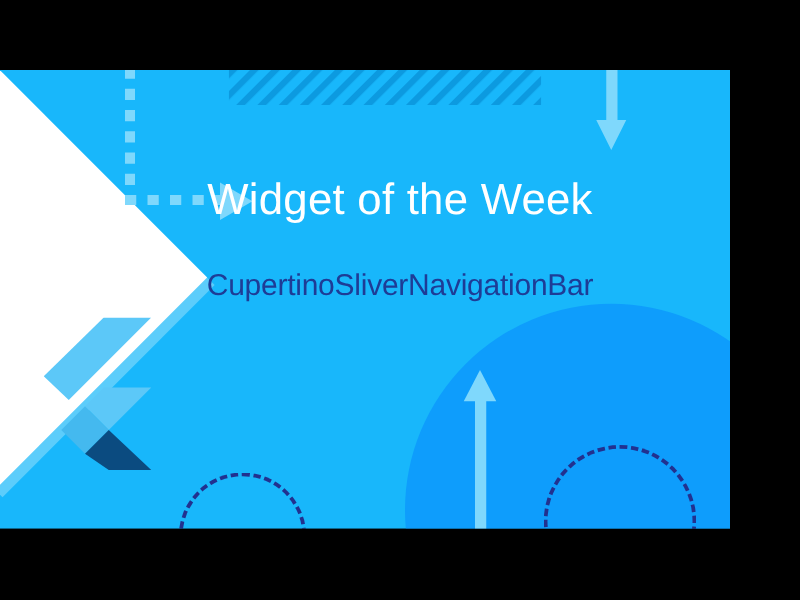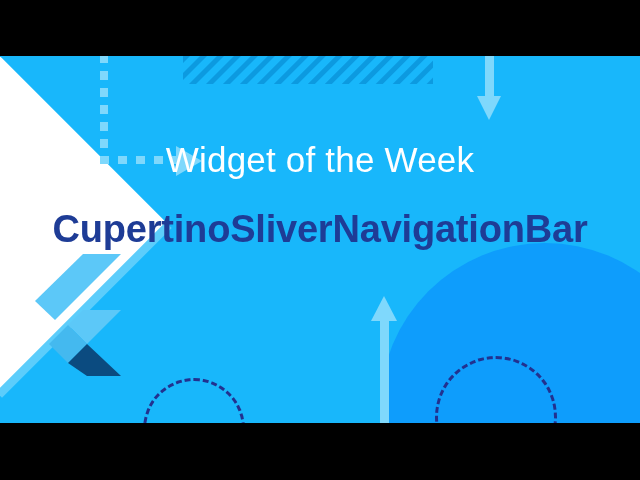--- a/index.html
+++ b/index.html
@@ -30,21 +30,21 @@
     z-index: 60;
   }
   .letterbox.top  { top: 0;    height: 56px; }
   .letterbox.bot  { bottom: 0; height: 57px; }
 
   
   #video {
     position: absolute;
     left: 0;
     top: 56px;
-    width: 640px;
+    width: 584px;
     height: 367px;
     background: #18B7FB;
     overflow: hidden;
   }
 
   .layer { position: absolute; }
 
   
   #big-circle {
     right: -70px;
@@ -183,22 +183,22 @@
     letter-spacing: 0.2px;
     line-height: 44px;
     white-space: nowrap;
   }
   #subtitle {
     position: absolute;
     left: 0;
     top: 154px;
     width: 640px;
     color: #1E3C96;
-    font-size: 38px;
-    font-weight: 700;
+    font-size: 24px;
+    font-weight: 400;
     letter-spacing: -0.2px;
     line-height: 38px;
     white-space: nowrap;
   }
 
   
   #flutter-logo {
     left: 35px;
     top: 198px;
     width: 86px;

